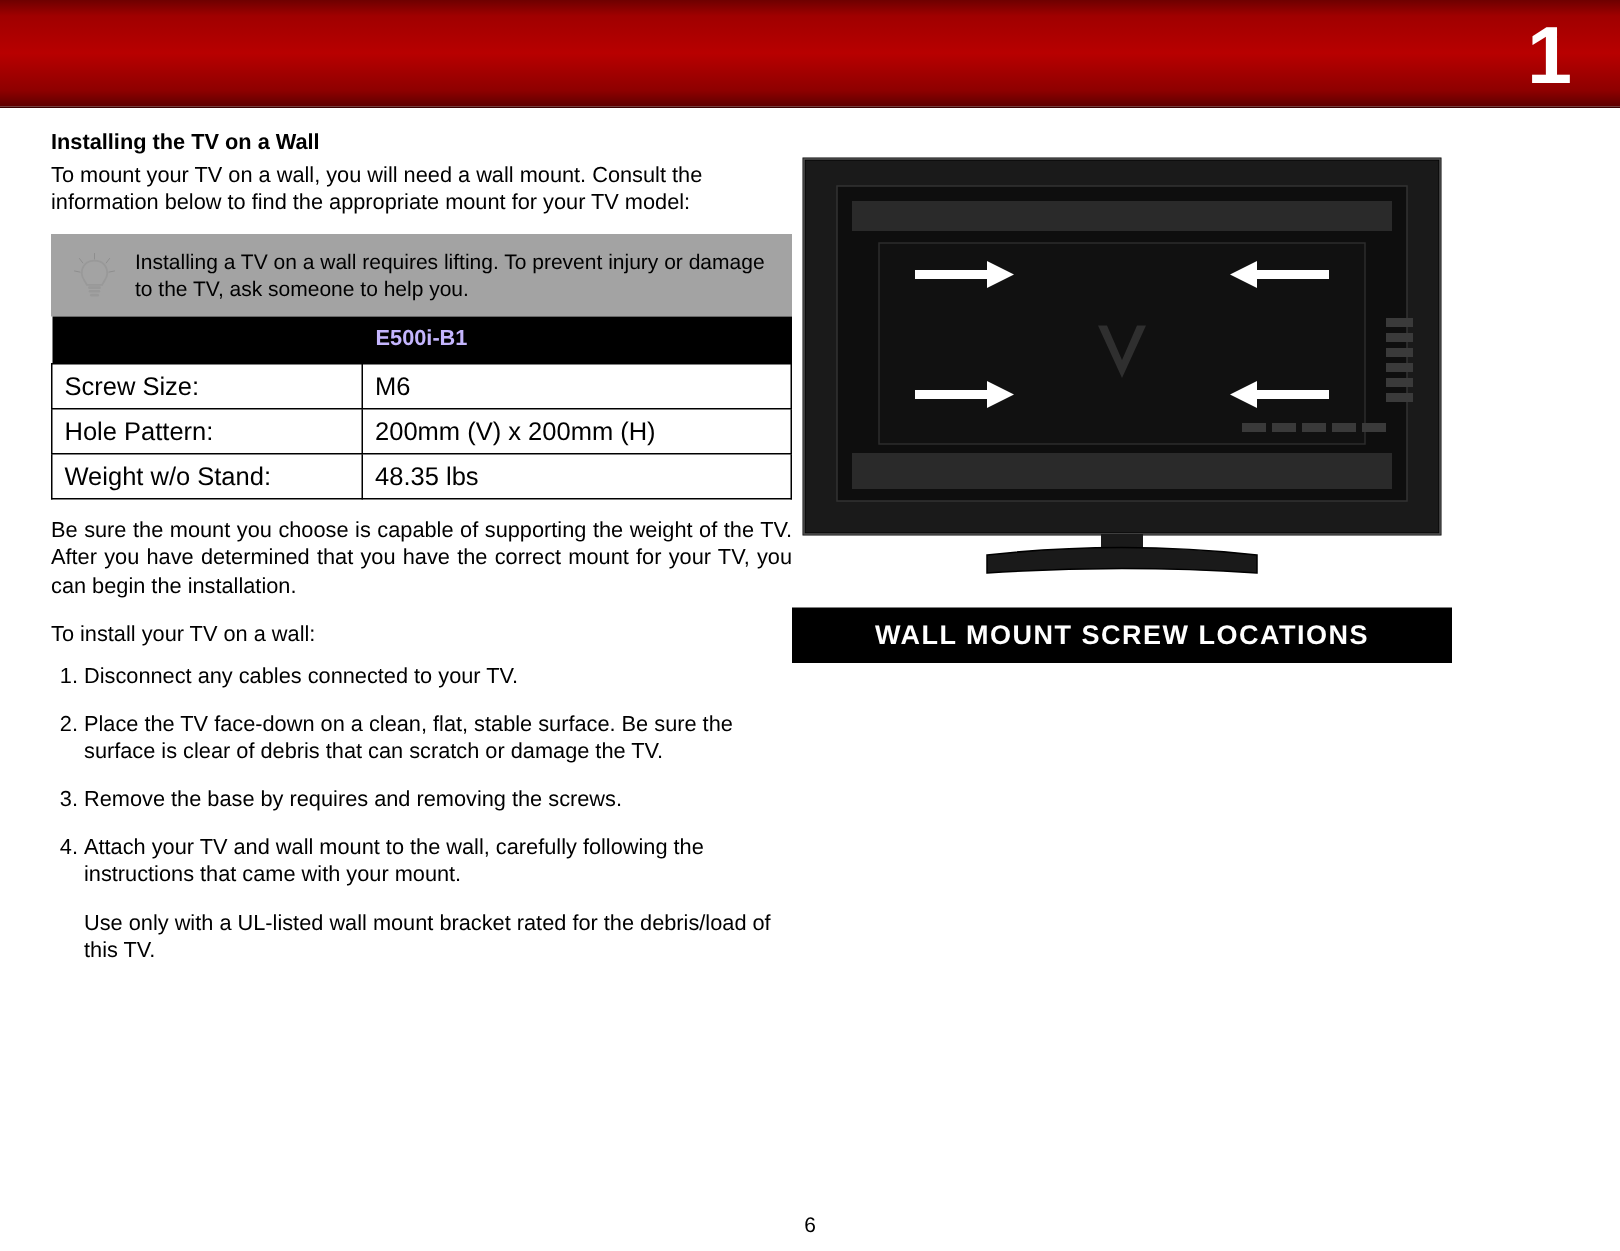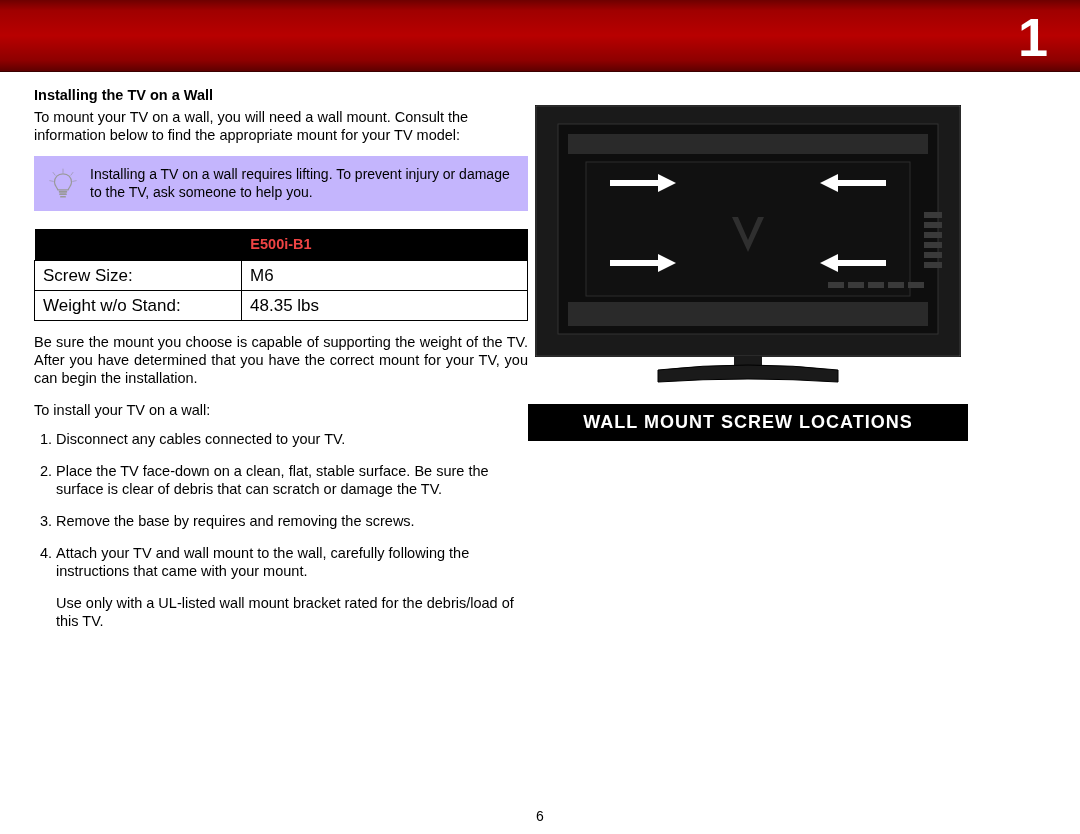--- a/index.html
+++ b/index.html
@@ -37,41 +37,40 @@
     line-height: 1.25;
   }
   .section-heading {
     font-weight: 700;
     margin-bottom: 4px;
   }
   .intro-p {
     margin-bottom: 12px;
   }
   .tip-box {
-    background: #c4b5fd;
+    background: #a3a3a3;
     display: flex;
     align-items: center;
     padding: 10px 12px;
     gap: 10px;
-    margin-bottom: 18px;
   }
   .bulb-icon {
     width: 34px;
     height: 34px;
     flex-shrink: 0;
   }
   .tip-text { font-size: 14px; line-height: 1.25; }
   .spec-table {
     width: 100%;
     border-collapse: collapse;
     margin-bottom: 12px;
   }
   .spec-table th {
     background: #000;
-    color: #ef4444;
+    color: #c4b5fd;
     font-weight: 700;
     text-align: center;
     padding: 6px;
     font-size: 14.5px;
   }
   .spec-table td {
     border: 1px solid #000;
     padding: 4px 8px;
     font-size: 17px;
   }
@@ -151,20 +150,24 @@
     <table class="spec-table">
       <tbody>
           <tr>
             <th colspan="2">E500i-B1</th>
           </tr>
       <tr>
         <td>Screw Size:</td>
         <td>M6</td>
       </tr>
       <tr>
+        <td>Hole Pattern:</td>
+        <td>200mm (V) x 200mm (H)</td>
+      </tr>
+      <tr>
         <td>Weight w/o Stand:</td>
         <td>48.35 lbs</td>
       </tr>
     </tbody>
       </table>
 
     <p class="after-table-p">Be sure the mount you choose is capable of supporting the weight of the TV. After you have determined that you have the correct mount for your TV, you can begin the installation.</p>
     <p class="pre-list">To install your TV on a wall:</p>
 
     <ol class="steps">

